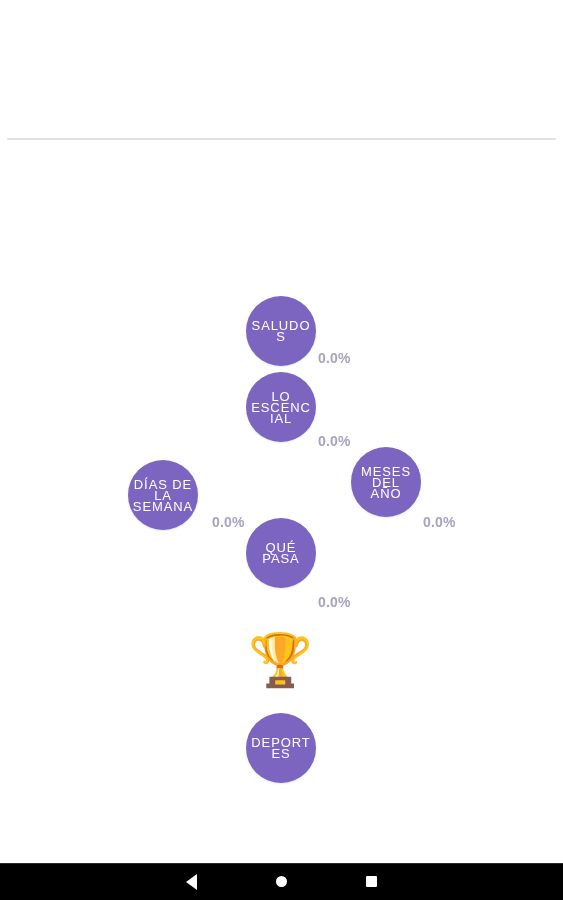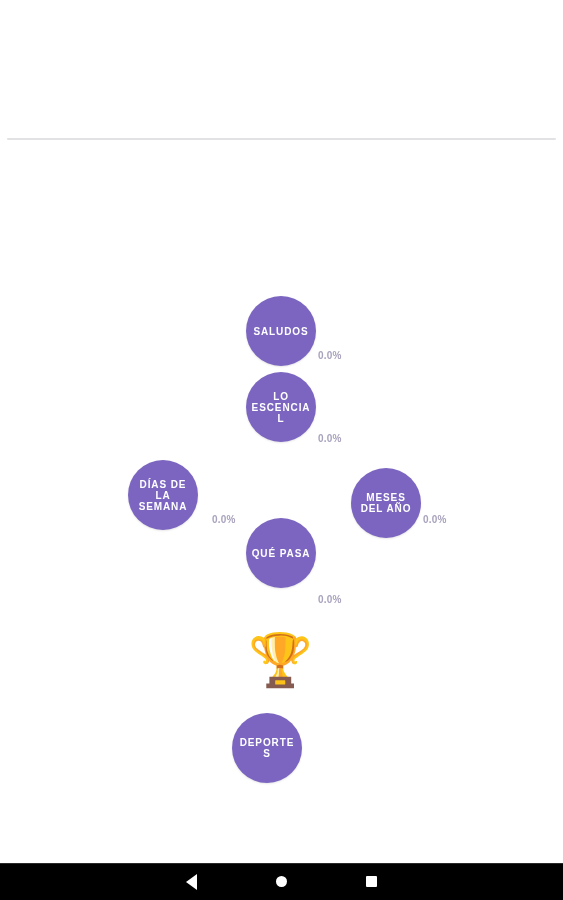--- a/index.html
+++ b/index.html
@@ -49,55 +49,55 @@
     border-radius:50%;
     background:#7b65c0;
     display:flex;
     align-items:center;
     justify-content:center;
     text-align:center;
     box-shadow:0 1px 2px rgba(0,0,0,0.10);
   }
   .bubble-label {
     color:#ffffff;
-    font-size:10px;
-    font-weight:bold;
+    font-size:13px;
+    font-weight:normal;
     letter-spacing:0.9px;
     line-height:11px;
     text-transform:uppercase;
     width:62px;
     word-wrap:break-word;
     overflow-wrap:break-word;
   }
   .pct {
     position:absolute;
-    font-size:10px;
+    font-size:14px;
     font-weight:bold;
     color:#a9a2bd;
     letter-spacing:0.2px;
     white-space:nowrap;
   }
 
   
   #n0 .bubble { left:246px; top:155px; }
   #n0 .pct    { left:318px; top:209px; }
 
   #n1 .bubble { left:246px; top:231px; }
   #n1 .pct    { left:318px; top:292px; }
 
   #n2 .bubble { left:128px; top:319px; }
   #n2 .pct    { left:212px; top:373px; }
 
-  #n3 .bubble { left:351px; top:327px; }
+  #n3 .bubble { left:351px; top:306px; }
   #n3 .pct    { left:423px; top:373px; }
 
   #n4 .bubble { left:246px; top:377px; }
   #n4 .pct    { left:318px; top:453px; }
 
-  #n5 .bubble { left:232px; top:572px;align-items:center; }
+  #n5 .bubble { left:246px; top:572px;align-items:center; }
 
   .trophy {
     position:absolute;
     left:246px; top:484px;
     width:70px; height:70px;
     display:flex;
     align-items:center;
     justify-content:center;
     font-size:52px;
     line-height:1;

